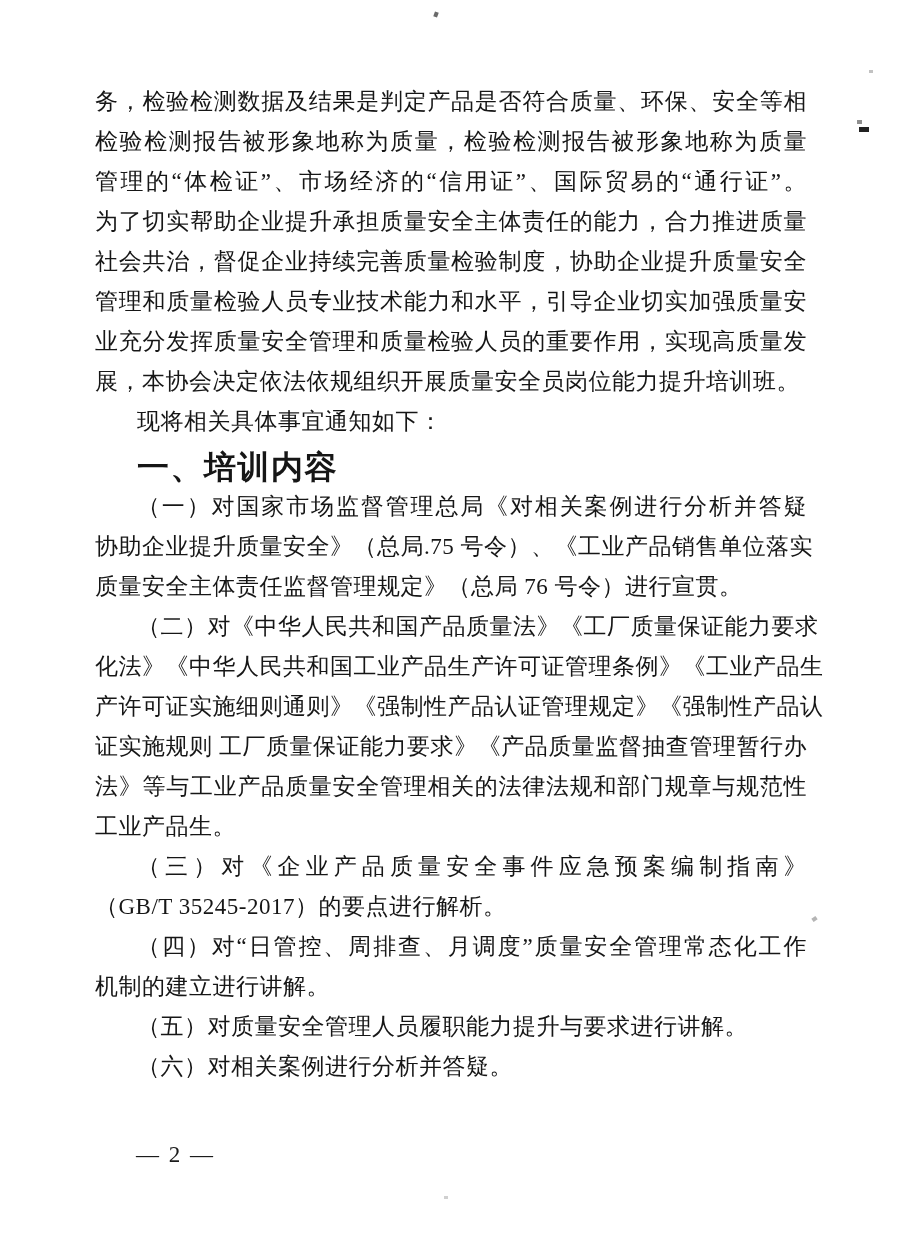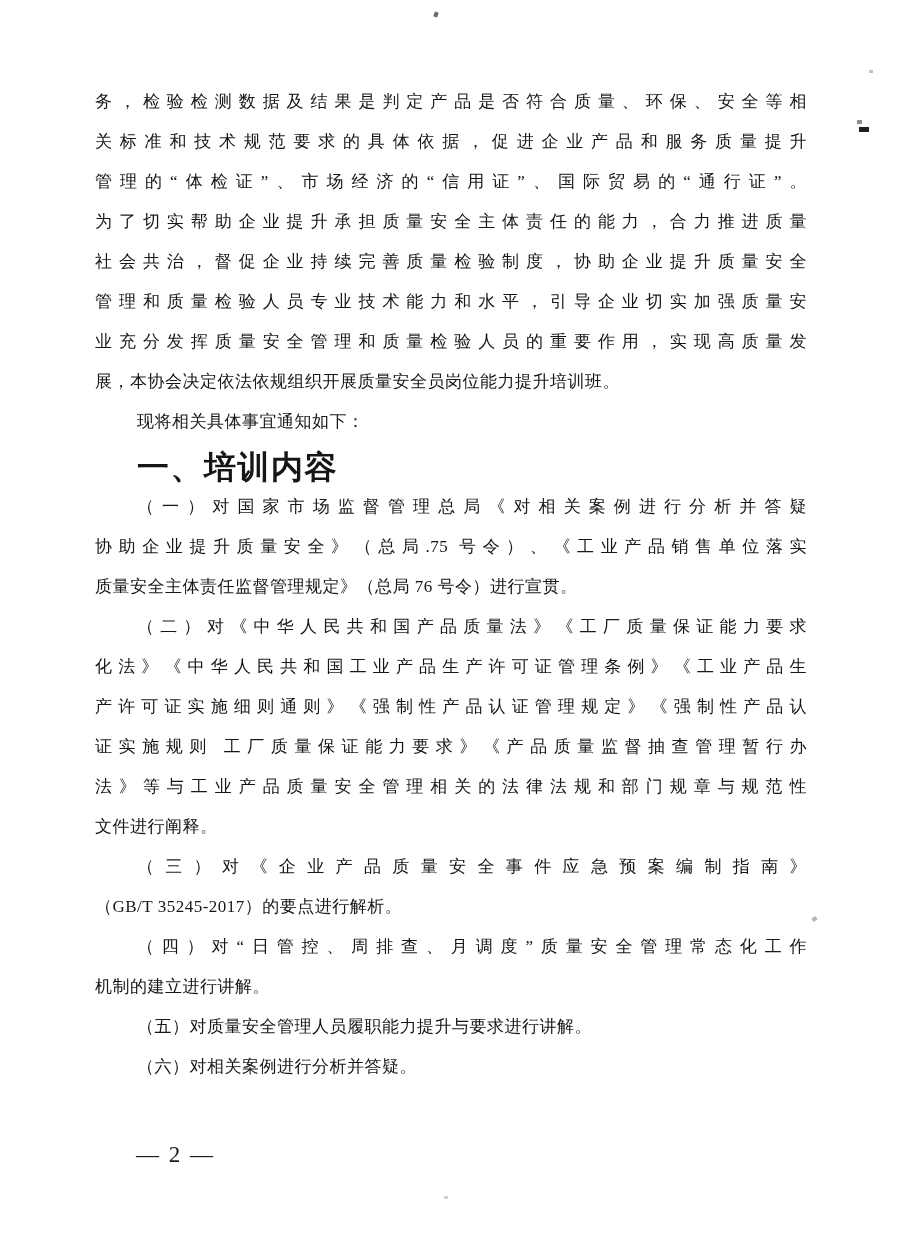--- a/index.html
+++ b/index.html
@@ -10,21 +10,21 @@
     font-family: "Liberation Serif", "DejaVu Serif", serif;
     position: relative;
     overflow: hidden;
   }
   .sheet { position: absolute; inset: 0; background: #ffffff; }
   .doc-body { position: absolute; left: 95px; top: 82px; width: 712px; }
   .para { margin: 0; padding: 0; }
   .line {
     height: 40px;
     line-height: 40px;
-    font-size: 17px;
+    font-size: 23px;
     white-space: nowrap;
     text-align: justify;
     text-justify: inter-character;
     letter-spacing: 0.5px;
   }
   .line.jl { text-align-last: justify; }
   .line.ind { text-indent: 42px; }
   .para.heading { margin-top: 5px; }
   .para.heading .line {
     font-weight: 700;
@@ -47,21 +47,21 @@
   .speck.s4 { left: 812px; top: 917px; width: 5px;  height: 4px; background: #b5b5b5; transform: rotate(-35deg); }
   .speck.s5 { left: 444px; top: 1196px; width: 4px; height: 3px; background: #d0d0d0; }
 </style>
 </head>
 <body>
 
 <div class="sheet">
   <div class="doc-body">
       <div class="para">
         <div class="line jl">务，检验检测数据及结果是判定产品是否符合质量、环保、安全等相</div>
-        <div class="line jl">关标准和技术规范要求的具体依据，促进企业产品和服务质量提升</div>
+        <div class="line jl">检验检测报告被形象地称为质量，检验检测报告被形象地称为质量</div>
         <div class="line jl">管理的“体检证”、市场经济的“信用证”、国际贸易的“通行证”。</div>
         <div class="line jl">为了切实帮助企业提升承担质量安全主体责任的能力，合力推进质量</div>
         <div class="line jl">社会共治，督促企业持续完善质量检验制度，协助企业提升质量安全</div>
         <div class="line jl">管理和质量检验人员专业技术能力和水平，引导企业切实加强质量安</div>
         <div class="line jl">业充分发挥质量安全管理和质量检验人员的重要作用，实现高质量发</div>
         <div class="line">展，本协会决定依法依规组织开展质量安全员岗位能力提升培训班。</div>
       </div>
       <div class="para">
         <div class="line ind">现将相关具体事宜通知如下：</div>
       </div>
@@ -72,21 +72,21 @@
         <div class="line jl ind">（一）对国家市场监督管理总局《对相关案例进行分析并答疑</div>
         <div class="line jl">协助企业提升质量安全》（总局.75 号令）、《工业产品销售单位落实</div>
         <div class="line">质量安全主体责任监督管理规定》（总局 76 号令）进行宣贯。</div>
       </div>
       <div class="para">
         <div class="line jl ind">（二）对《中华人民共和国产品质量法》《工厂质量保证能力要求</div>
         <div class="line jl">化法》《中华人民共和国工业产品生产许可证管理条例》《工业产品生</div>
         <div class="line jl">产许可证实施细则通则》《强制性产品认证管理规定》《强制性产品认</div>
         <div class="line jl">证实施规则 工厂质量保证能力要求》《产品质量监督抽查管理暂行办</div>
         <div class="line jl">法》等与工业产品质量安全管理相关的法律法规和部门规章与规范性</div>
-        <div class="line">文件进行阐释。</div>
+        <div class="line">工业产品生。</div>
       </div>
       <div class="para">
         <div class="line jl ind">（三）对《企业产品质量安全事件应急预案编制指南》</div>
         <div class="line">（GB/T 35245-2017）的要点进行解析。</div>
       </div>
       <div class="para">
         <div class="line jl ind">（四）对“日管控、周排查、月调度”质量安全管理常态化工作</div>
         <div class="line">机制的建立进行讲解。</div>
       </div>
       <div class="para">

